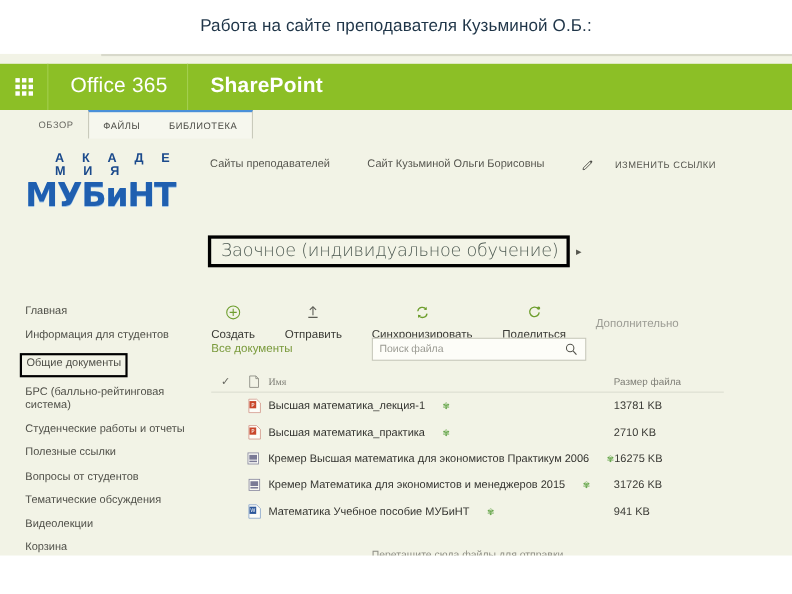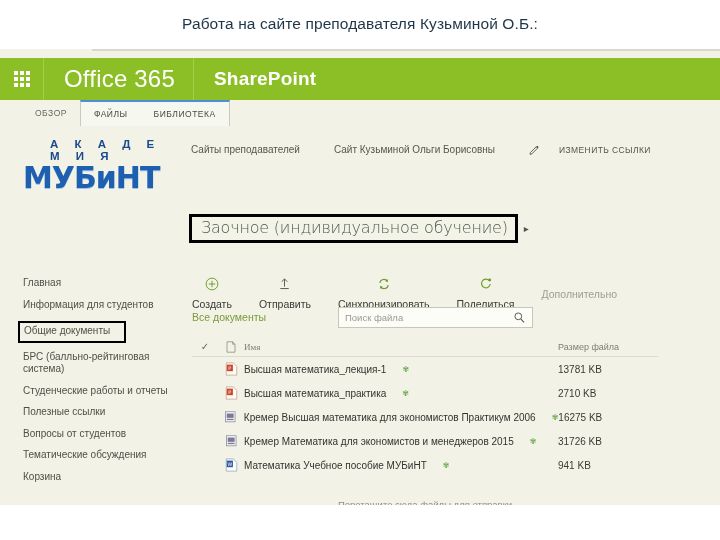--- a/index.html
+++ b/index.html
@@ -46,21 +46,21 @@
     border-right: 1px solid #a3cf4f;
   }
   .waffle-grid {
     display: grid;
     grid-template-columns: repeat(3, 4px);
     grid-template-rows: repeat(3, 4px);
     gap: 2px;
   }
   .waffle-grid i { background: #fff; display: block; width: 4px; height: 4px; }
   .suite-brand {
-    color: #fff; font-size: 24px; font-weight: 400;
+    color: #fff; font-size: 19px; font-weight: 400;
     padding: 0 18px 0 20px; letter-spacing: .2px;
     border-right: 1px solid #a3cf4f; line-height: 42px; height: 42px;
   }
   .suite-app {
     color: #fff; font-size: 19px; font-weight: 700;
     padding-left: 20px; letter-spacing: .2px;
   }
 
   
   .ribbon {
@@ -178,21 +178,21 @@
 
   
   .ql { position: absolute; left: 23px; top: 228px; width: 160px; }
   .ql-item {
     font-size: 10px; color: #4f4f48;
     line-height: 12.5px; margin-bottom: 9px;
     max-width: 150px;
   }
   .ql-item.boxed {
     border: 2.5px solid #000; display: inline-block;
-    padding: 2px 14px 3px 4px; margin-left: -5px; margin-bottom: 8px;
+    padding: 2px 4px 3px 4px; margin-left: -5px; margin-bottom: 8px;
     background: #f2f3e6;
     text-align: right;
   }
 
   
   .ficon { width: 13px; height: 14px; display: block; }
 </style>
 </head>
 <body>
 
@@ -402,16 +402,17 @@
 
   <div class="ql">
     <div class="ql-item">Главная</div>
     <div class="ql-item">Информация для студентов</div>
     <div class="ql-item boxed">Общие документы</div>
     <div class="ql-item">БРС (балльно-рейтинговая система)</div>
     <div class="ql-item">Студенческие работы и отчеты</div>
     <div class="ql-item">Полезные ссылки</div>
     <div class="ql-item">Вопросы от студентов</div>
     <div class="ql-item">Тематические обсуждения</div>
+    <div class="ql-item">Видеолекции</div>
     <div class="ql-item">Корзина</div>
   </div>
 
 </div>
 
 </body></html>

